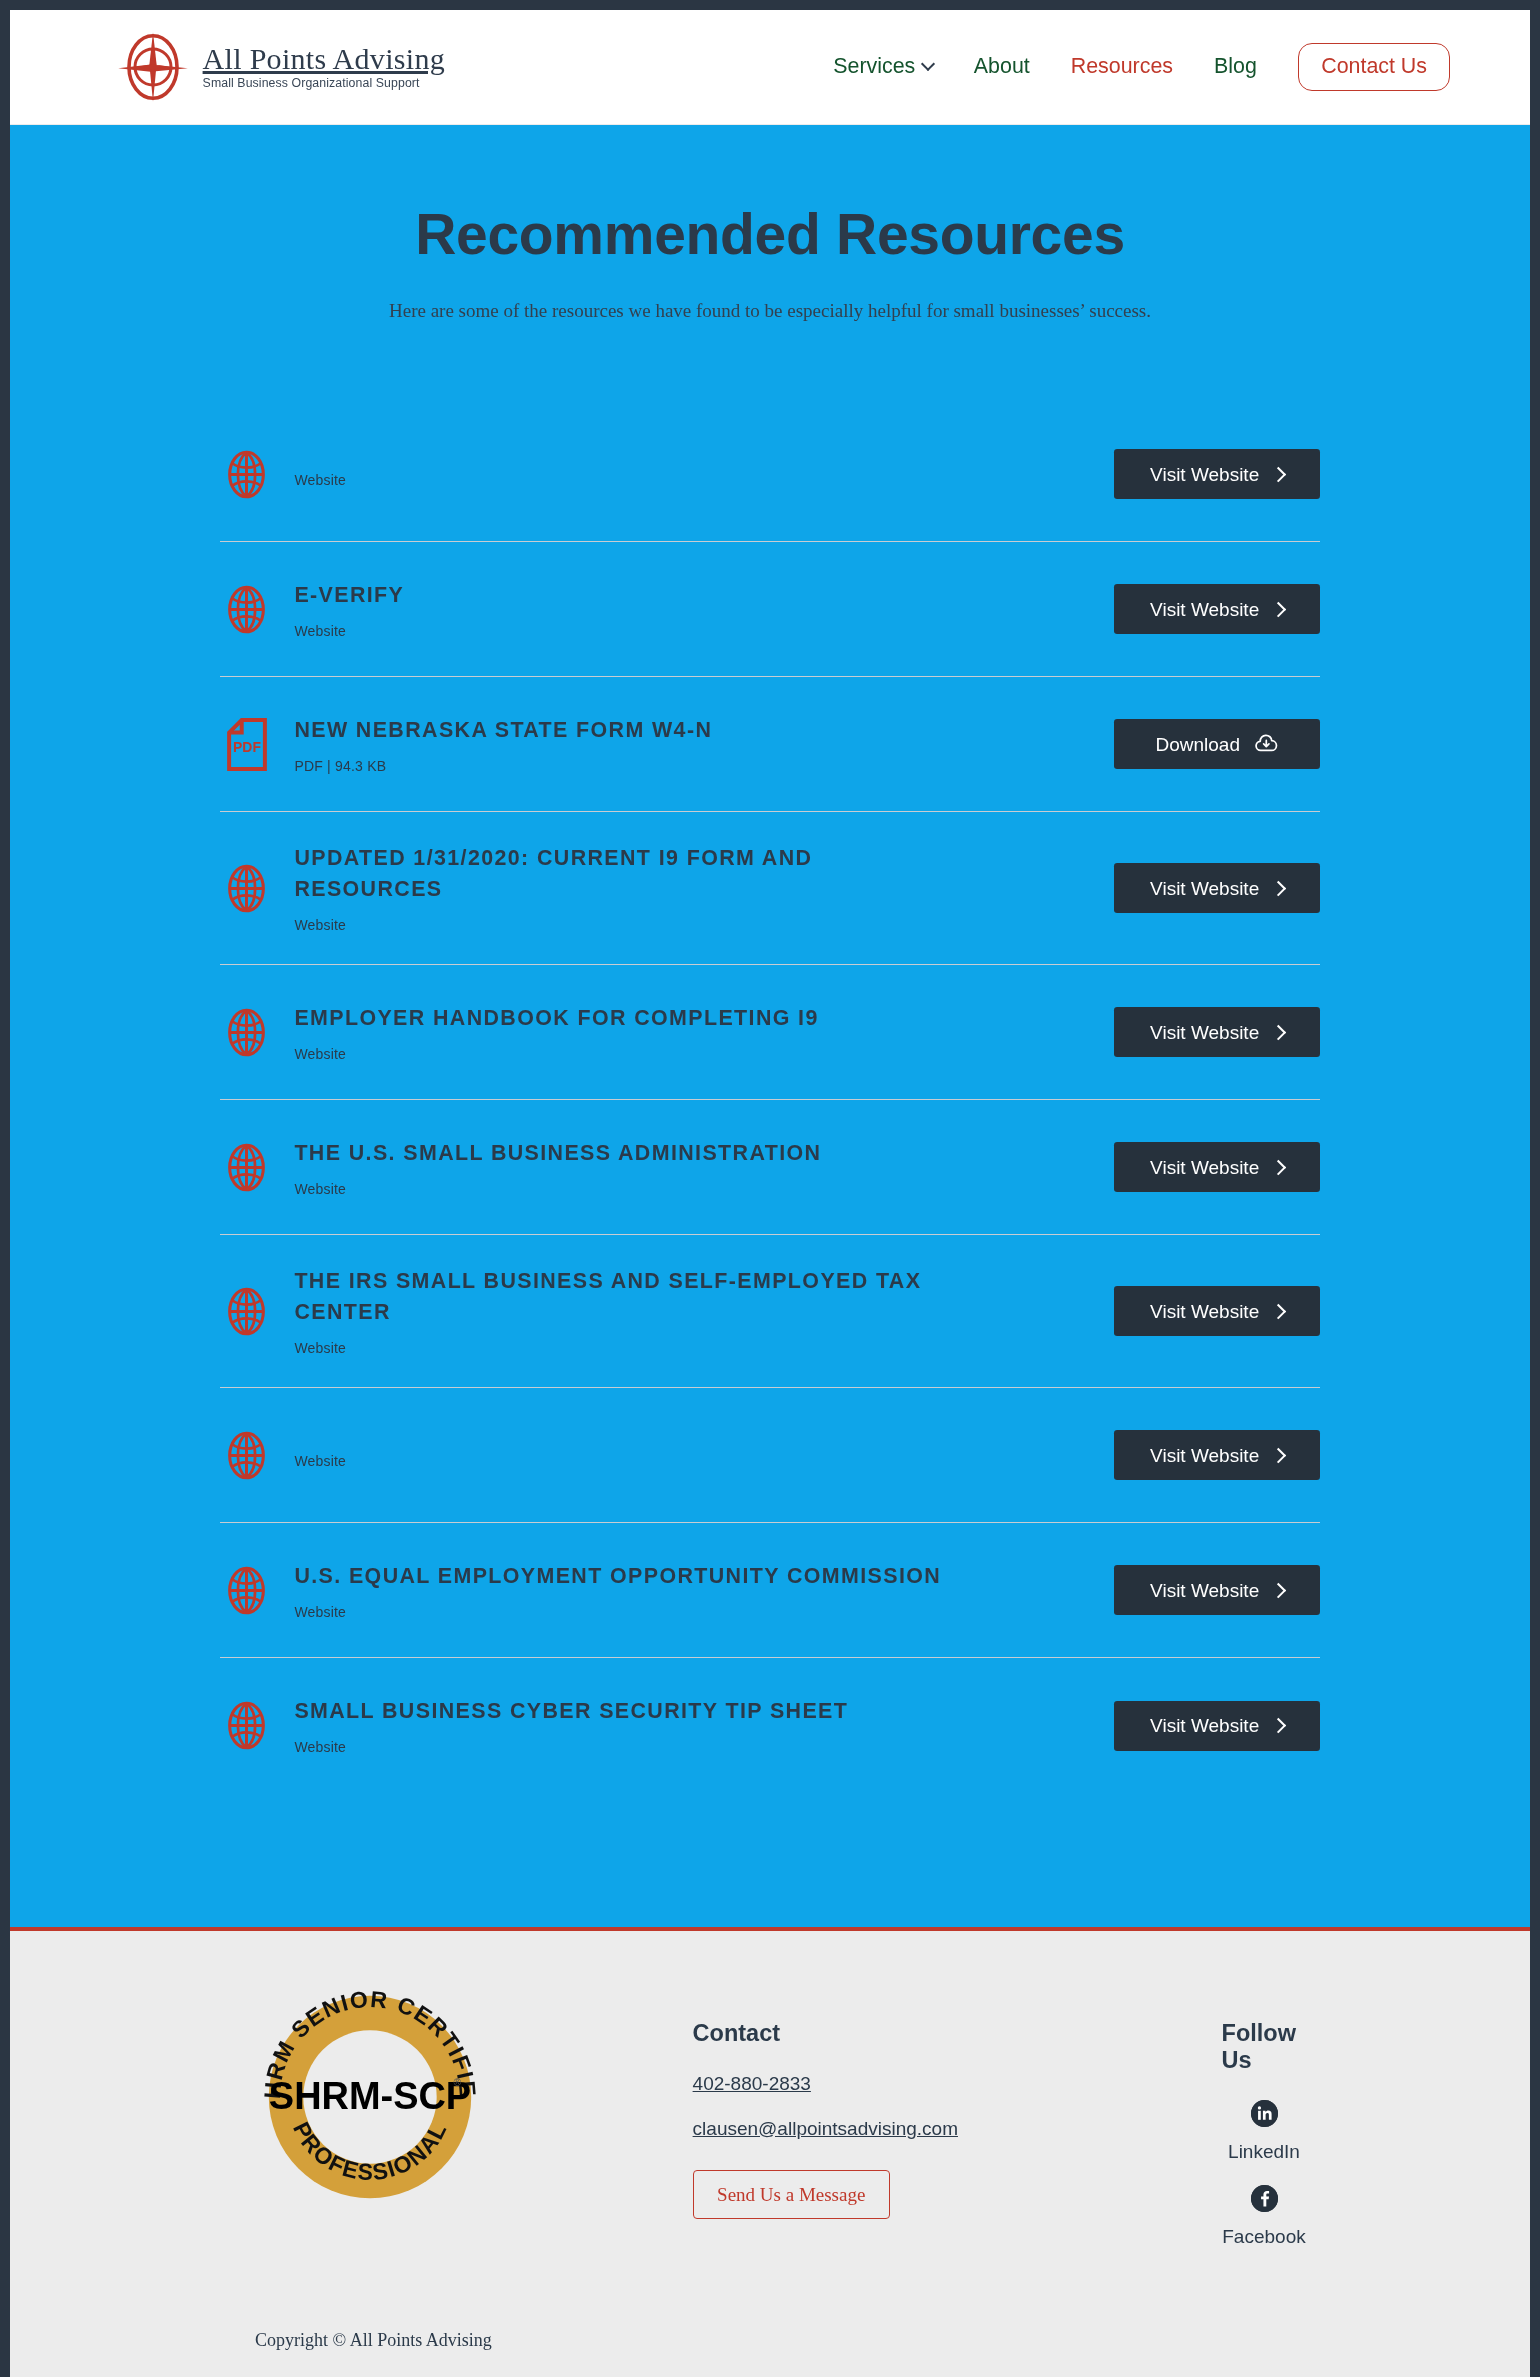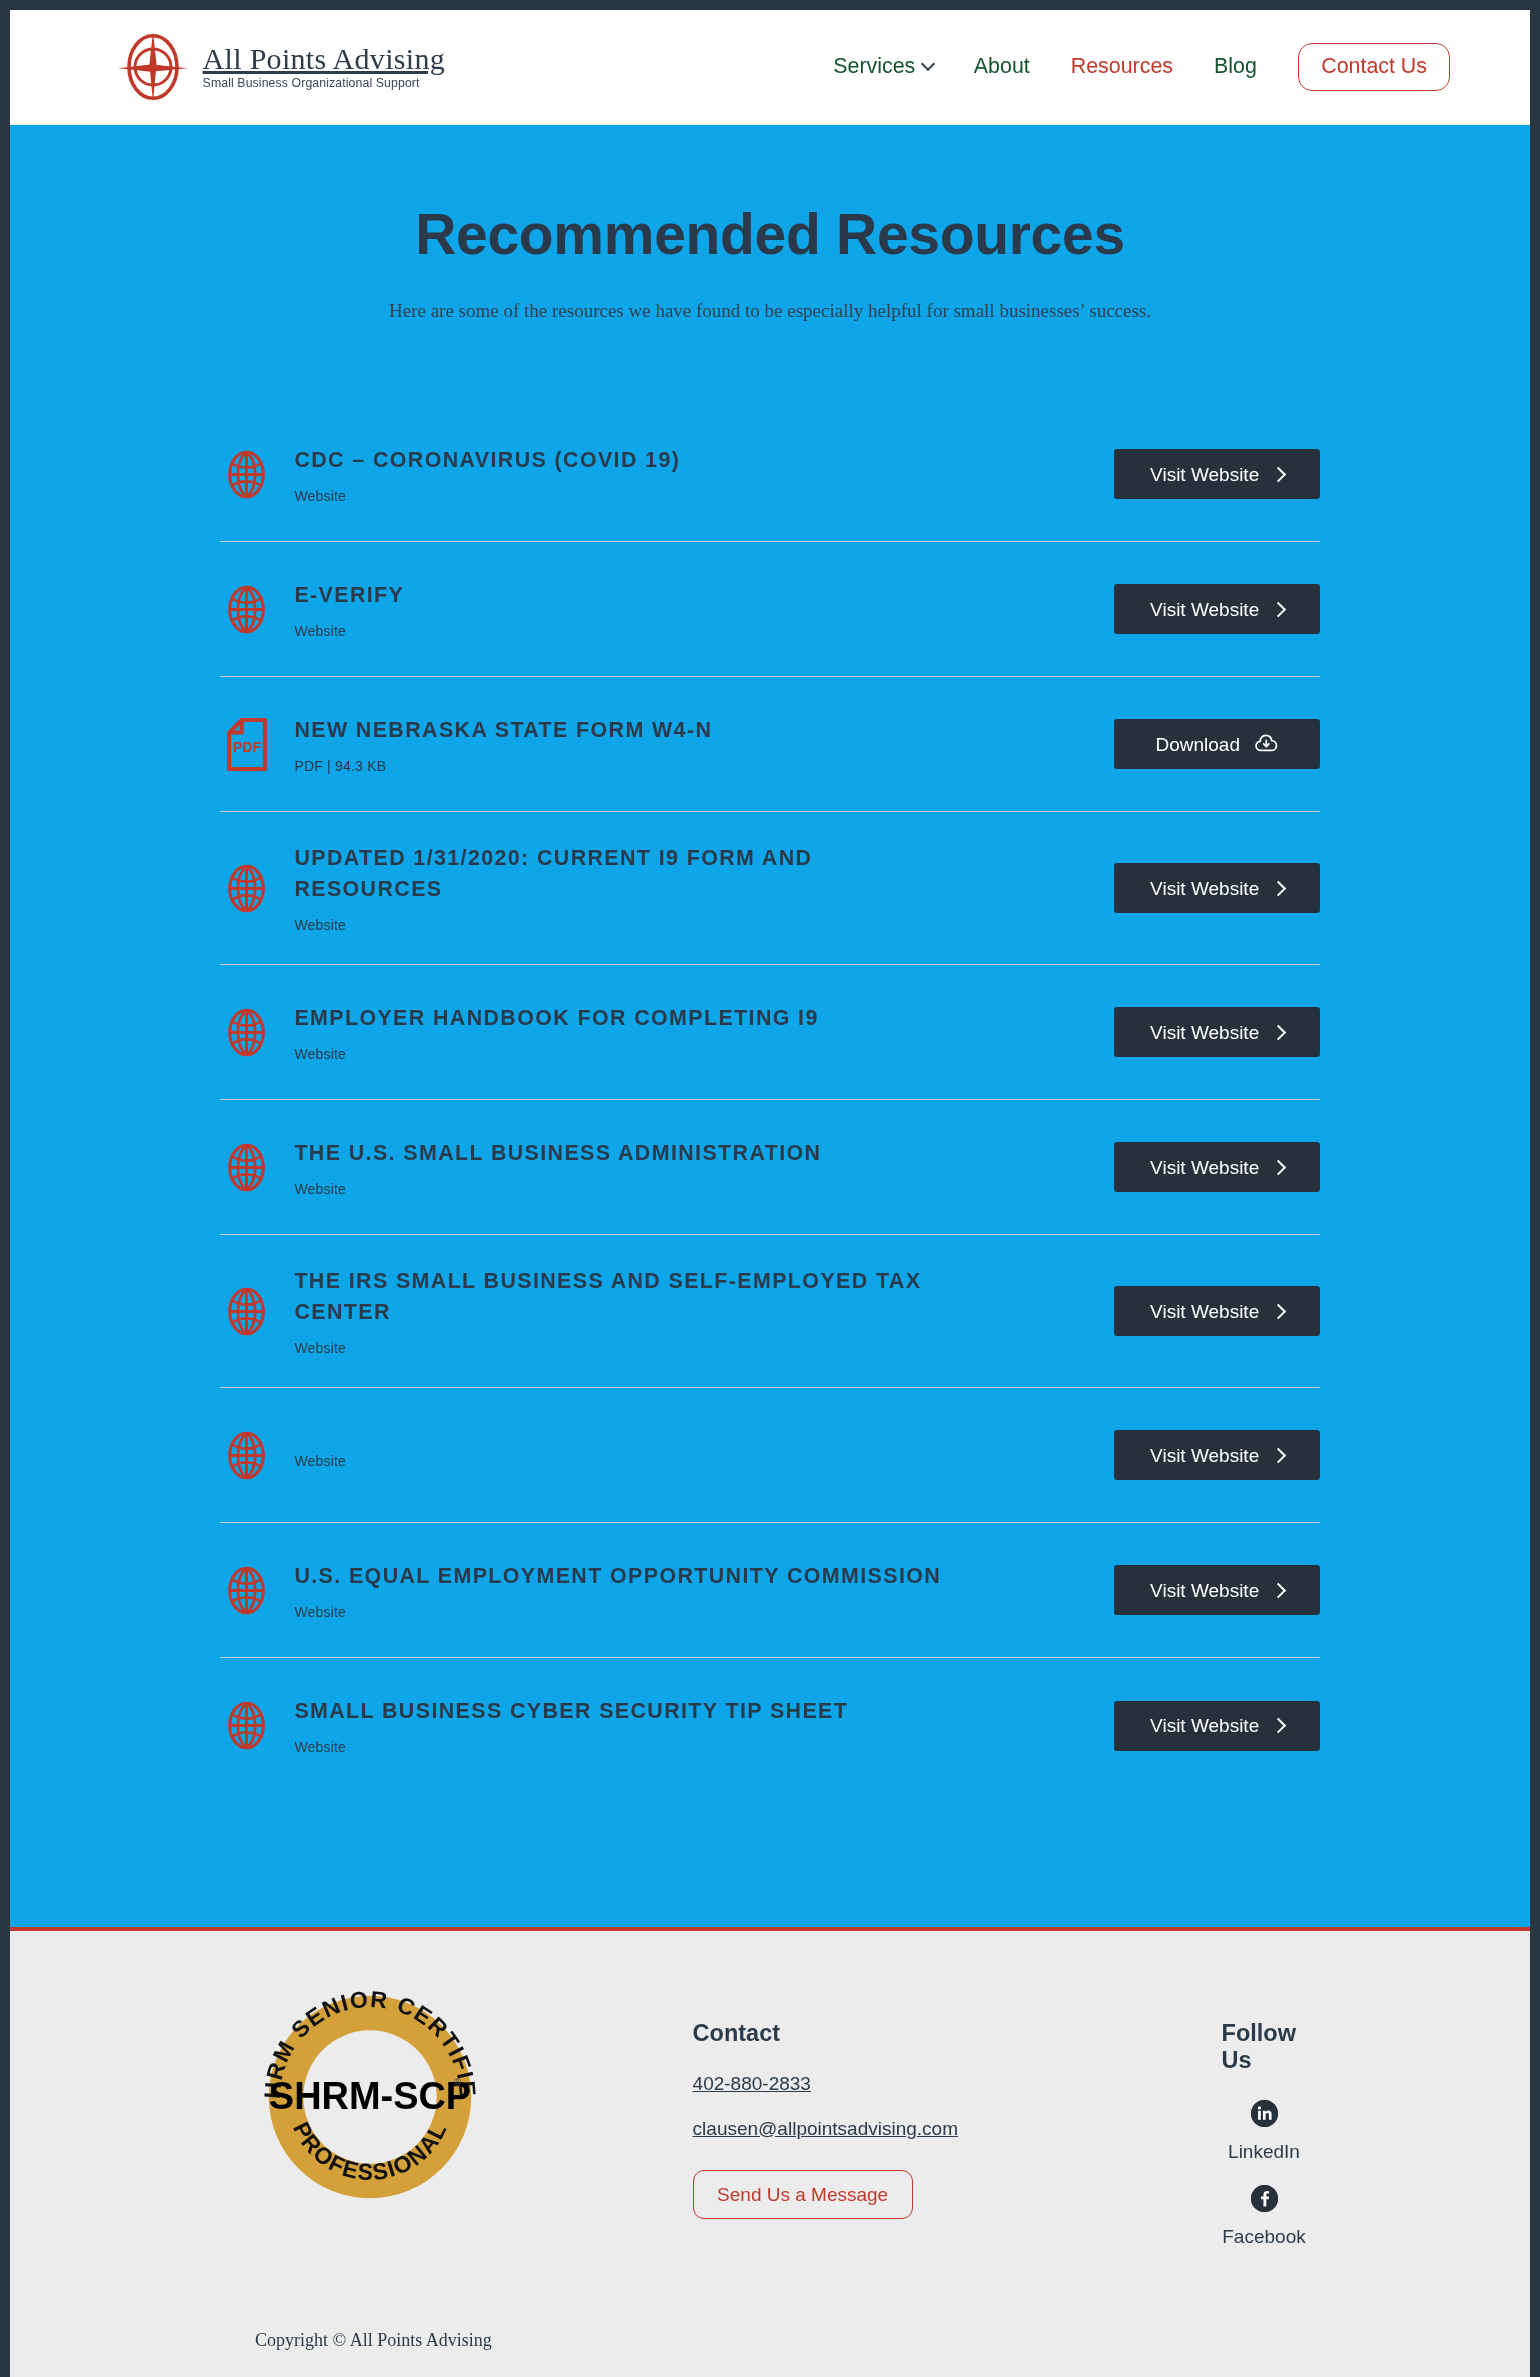--- a/index.html
+++ b/index.html
@@ -208,25 +208,25 @@
     text-decoration: underline;
     margin-bottom: 22.4px;
   }
   .contact-link.second { margin-bottom: 30px; }
   .msg-btn {
     display: inline-block;
     font-size: 19px;
     color: #c0392b;
     text-decoration: none;
     border: 1.6px solid #c0392b;
-    border-radius: 11px;
+    border-radius: 4px;
     padding: 14.4px 23.5px;
     line-height: 1;
     background: transparent;
-    font-family: Liberation Sans, sans-serif;
+    font-family: Liberation Serif, serif;
     cursor: pointer;
     text-align: right;
   }
 
   .social-row {
     display: flex;
     align-items: center;
     gap: 14px;
     margin-bottom: 21.4px;
     text-decoration: none;
@@ -300,21 +300,20 @@
   <ellipse cx="32" cy="32" rx="22" ry="29" fill="none" stroke="#c0392b" stroke-width="4"></ellipse>
   <line x1="32" y1="3" x2="32" y2="61" stroke="#c0392b" stroke-width="4"></line>
   <line x1="10" y1="32" x2="54" y2="32" stroke="#c0392b" stroke-width="4"></line>
   <path d="M32 3 C 17 14, 17 50, 32 61" fill="none" stroke="#c0392b" stroke-width="3.5"></path>
   <path d="M32 3 C 47 14, 47 50, 32 61" fill="none" stroke="#c0392b" stroke-width="3.5"></path>
   <path d="M13 17 C 23 25, 41 25, 51 17" fill="none" stroke="#c0392b" stroke-width="3.5"></path>
   <path d="M13 47 C 23 39, 41 39, 51 47" fill="none" stroke="#c0392b" stroke-width="3.5"></path>
 </svg>
             </div>
             <div class="res-body">
-              <div class="res-title">CDC – Coronavirus (COVID 19)</div>
               <div class="res-meta">Website</div>
             </div>
             <div class="res-action"><a class="action-btn" href="#">
                 <span>Visit Website</span>
                 <span class="chevron-right"></span>
               </a></div>
           </div>
           <div class="resource-row">
             <div class="res-icon">
 <svg viewBox="0 0 64 64" width="49" height="49" aria-hidden="true">

